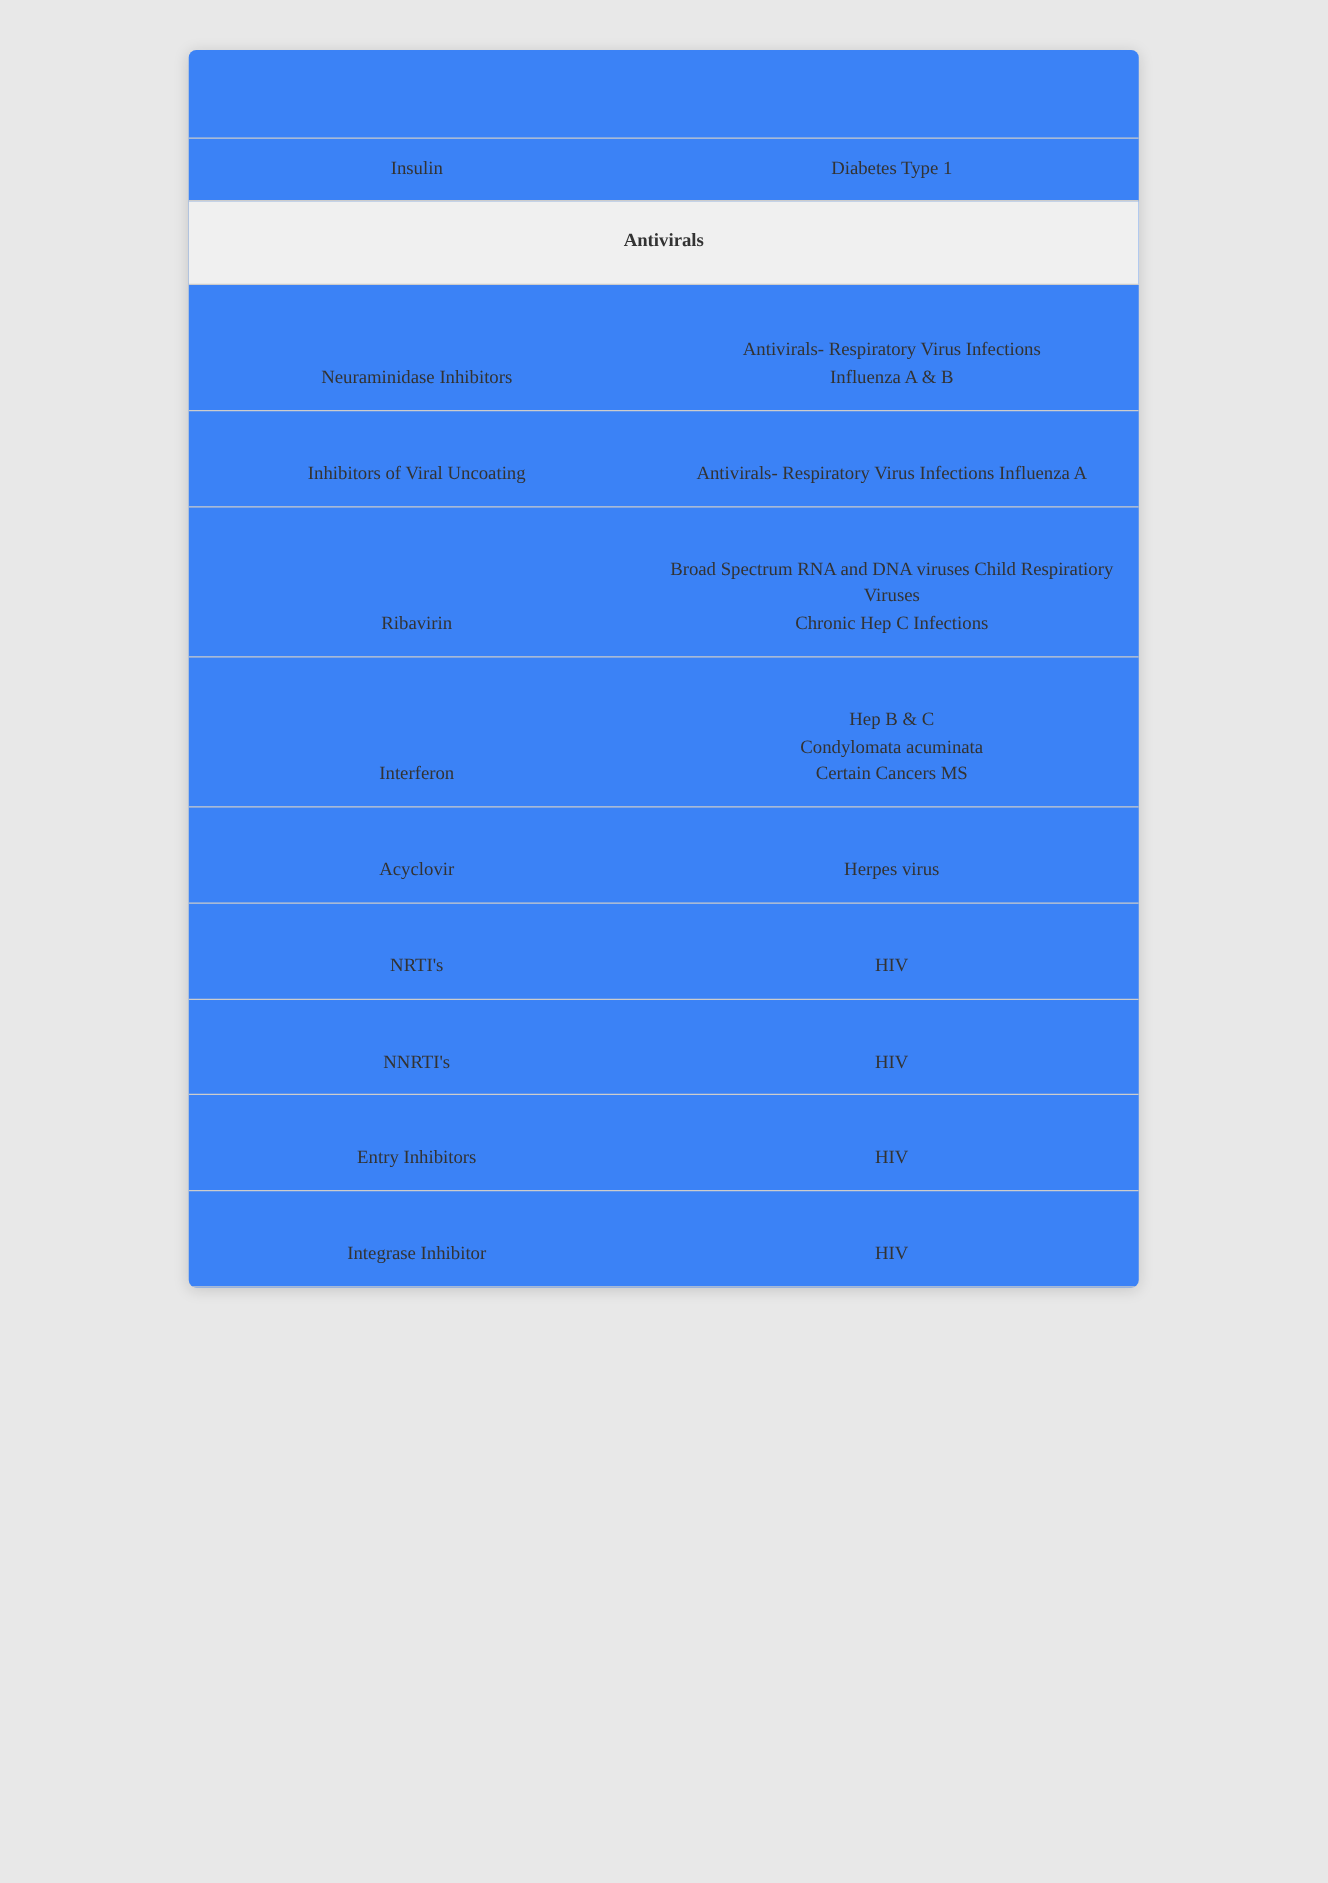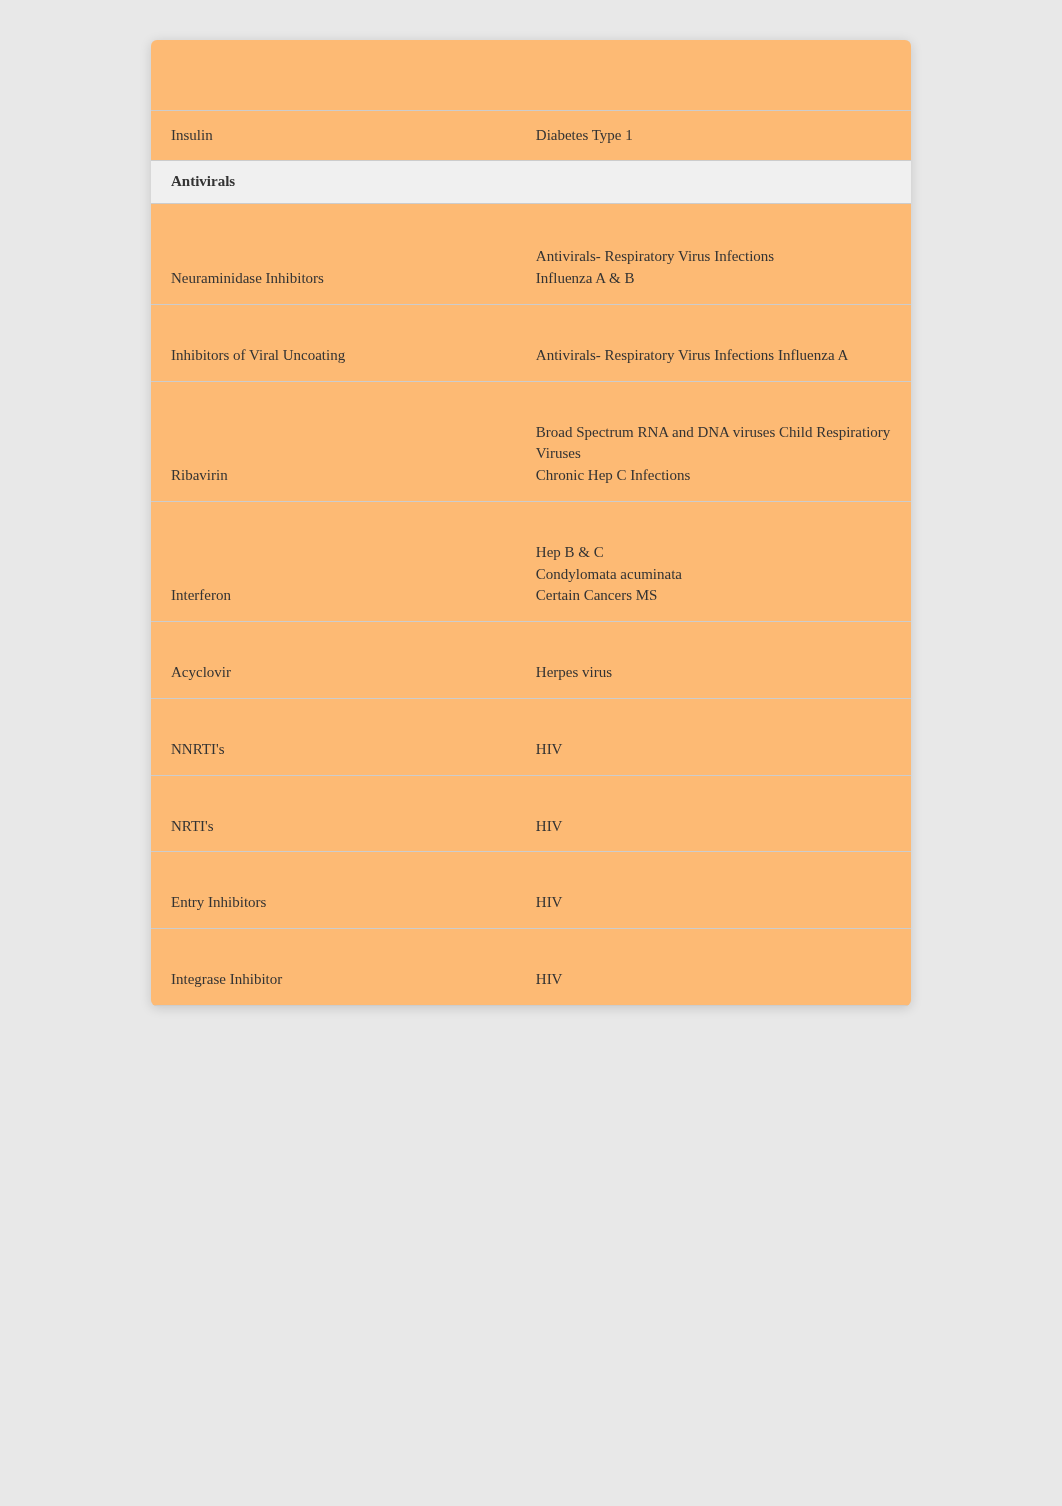--- a/index.html
+++ b/index.html
@@ -12,25 +12,26 @@
       background: #e8e8e8;
       font-family: Georgia, 'Times New Roman', serif;
       display: flex;
       justify-content: center;
       align-items: flex-start;
       min-height: 1506px;
       padding: 40px 20px;
     }
 
     .page-container {
-      background: #fdba74;
+      background: #3b82f6;
       width: 760px;
       border-radius: 6px;
       box-shadow: 0 2px 12px rgba(0,0,0,0.15);
       overflow: hidden;
+      text-align: center;
     }
 
     .table-wrapper {
       width: 100%;
     }
 
     table {
       width: 100%;
       border-collapse: collapse;
     }
@@ -48,21 +49,21 @@
       vertical-align: bottom;
       border-bottom: 1px solid #cccccc;
       font-size: 15px;
       color: #333333;
       line-height: 1.45;
     }
 
     tr.section-header td {
       background: #f0f0f0;
       font-weight: bold;
-      padding: 10px 20px;
+      padding: 22px 20px;
       font-size: 15px;
       vertical-align: middle;
       margin-left: 18px;
     }
   </style>
 </head>
 <body>
 
 <div class="page-container">
   <div class="table-wrapper">
@@ -97,25 +98,25 @@
     </tr>
           <tr>
       <td style="padding-top: 40px; vertical-align: bottom;">Interferon</td>
       <td style="padding-top: 40px; vertical-align: bottom;">Hep B &amp; C<br>Condylomata acuminata<br>Certain Cancers                    MS</td>
     </tr>
           <tr>
       <td style="padding-top: 40px; vertical-align: bottom; margin-left: 12px;">Acyclovir</td>
       <td style="padding-top: 40px; vertical-align: bottom;">Herpes virus</td>
     </tr>
           <tr>
-      <td style="padding-top: 40px; vertical-align: bottom;">NNRTI's</td>
+      <td style="padding-top: 40px; vertical-align: bottom;">NRTI's</td>
       <td style="padding-top: 40px; vertical-align: bottom;">HIV</td>
     </tr>
           <tr>
-      <td style="padding-top: 40px; vertical-align: bottom;">NRTI's</td>
+      <td style="padding-top: 40px; vertical-align: bottom;">NNRTI's</td>
       <td style="padding-top: 40px; vertical-align: bottom;">HIV</td>
     </tr>
           <tr>
       <td style="padding-top: 40px; vertical-align: bottom;">Entry Inhibitors</td>
       <td style="padding-top: 40px; vertical-align: bottom;">HIV</td>
     </tr>
           <tr>
       <td style="padding-top: 40px; vertical-align: bottom;">Integrase Inhibitor</td>
       <td style="padding-top: 40px; vertical-align: bottom;">HIV</td>
     </tr>

